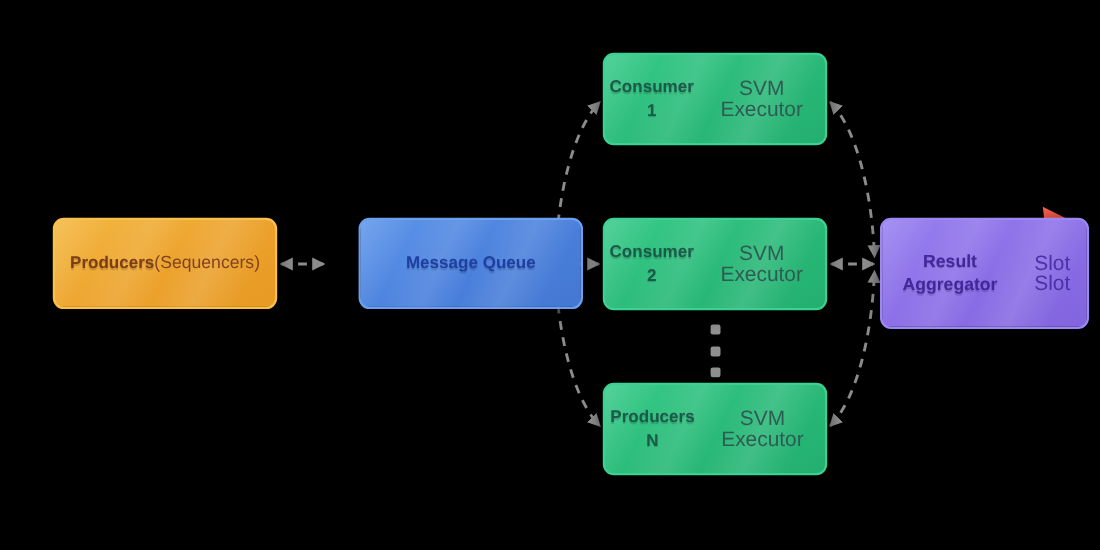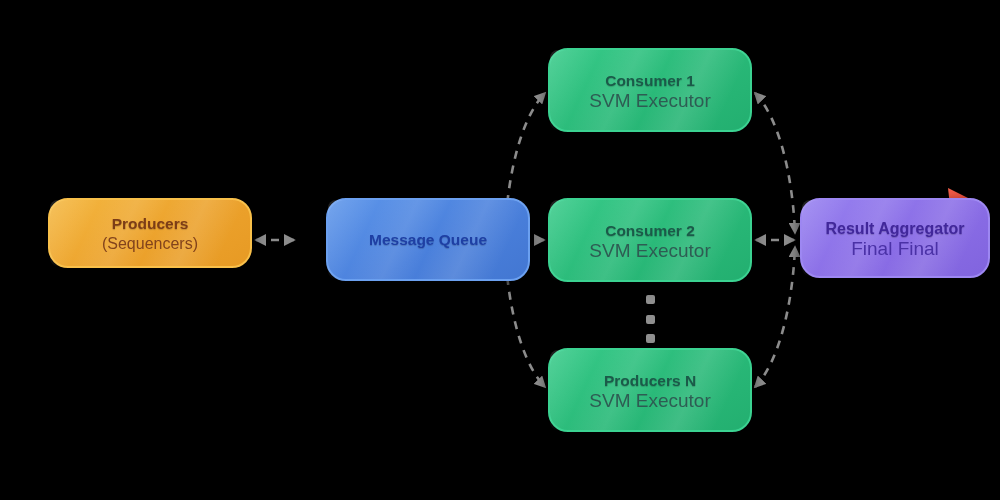--- a/index.html
+++ b/index.html
@@ -16,23 +16,23 @@
     overflow: hidden;
   }
   .edges-layer {
     position: absolute;
     left: 0; top: 0;
     width: 1000px; height: 500px;
   }
   .node {
     position: absolute;
     box-sizing: border-box;
-    border-radius: 20px;
+    border-radius: 10px;
     display: flex;
-    flex-direction: column;
+    flex-direction: row;
     align-items: center;
     justify-content: center;
     text-align: center;
     box-shadow: 0 5px 12px rgba(0,0,0,0.65);
   }
   .node .sheen {
     position: absolute;
     inset: 0;
     border-radius: 8px;
     background:
@@ -52,21 +52,21 @@
     line-height: 21px;
     text-shadow: 0 1px 1px rgba(0,0,0,0.18);
   }
   .node-subtitle {
     position: relative;
     font-size: 19px;
     line-height: 19px;
   }
   
   .node-orange {
-    left: 48px; top: 198px; width: 204px; height: 70px;
+    left: 48px; top: 198px; width: 204px; height: 83px;
     background: linear-gradient(150deg, #f4b741 0%, #eca22c 55%, #e79a24 100%);
     border: 2px solid #f9c04a;
   }
   .node-orange .node-title    { color: #7c3d17; font-size: 15.5px; }
   .node-orange .node-subtitle { color: #82431c; font-size: 16px; }
   
   .node-blue {
     left: 298px; top: 198px; width: 204px; height: 83px;
     background: linear-gradient(150deg, #5e96ea 0%, #4a80dc 55%, #4377d2 100%);
     border: 2px solid #6ba0f0;
@@ -79,21 +79,21 @@
     background: linear-gradient(150deg, #38ca89 0%, #29b978 55%, #23af70 100%);
     border: 2px solid #3bd291;
   }
   .node-green .node-title    { color: #1b5a49; }
   .node-green .node-subtitle { color: #2e5c53; }
   .pos-consumer-1 { top: 48px; }
   .pos-consumer-2 { top: 198px; }
   .pos-consumer-n { top: 348px; }
   
   .node-purple {
-    left: 800px; top: 198px; width: 190px; height: 80px;
+    left: 800px; top: 198px; width: 190px; height: 101px;
     background: linear-gradient(150deg, #9781f0 0%, #8a6de6 55%, #8164de 100%);
     border: 2px solid #9d87f2;
   }
   .node-purple .node-title    { color: #41279b; font-size: 16px; }
   .node-purple .node-subtitle { color: #4a31a6; }
 
   .edge {
     fill: none;
     stroke: #8c8c8c;
     stroke-width: 2.6;
@@ -160,16 +160,16 @@
 
   <div class="node node-green pos-consumer-n">
     <div class="sheen"></div>
     <div class="node-title">Producers N</div>
     <div class="node-subtitle">SVM Executor</div>
   </div>
 
   <div class="node node-purple">
     <div class="sheen"></div>
     <div class="node-title">Result Aggregator</div>
-    <div class="node-subtitle">Final Final</div>
+    <div class="node-subtitle">Slot Slot</div>
   </div>
 
 </div>
 
 </body></html>

